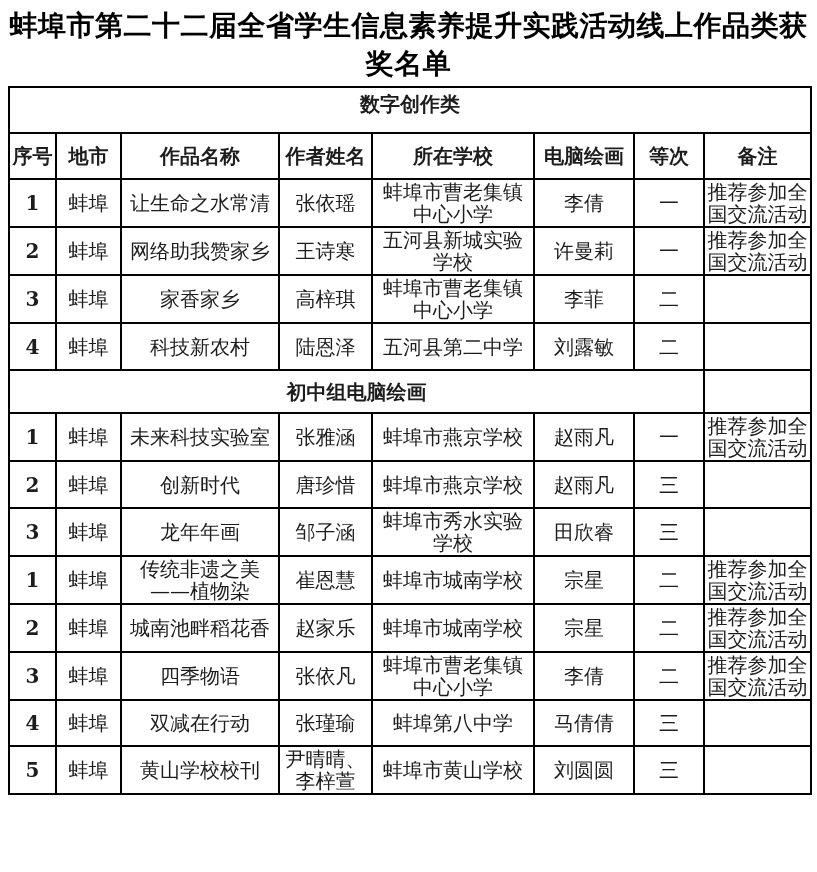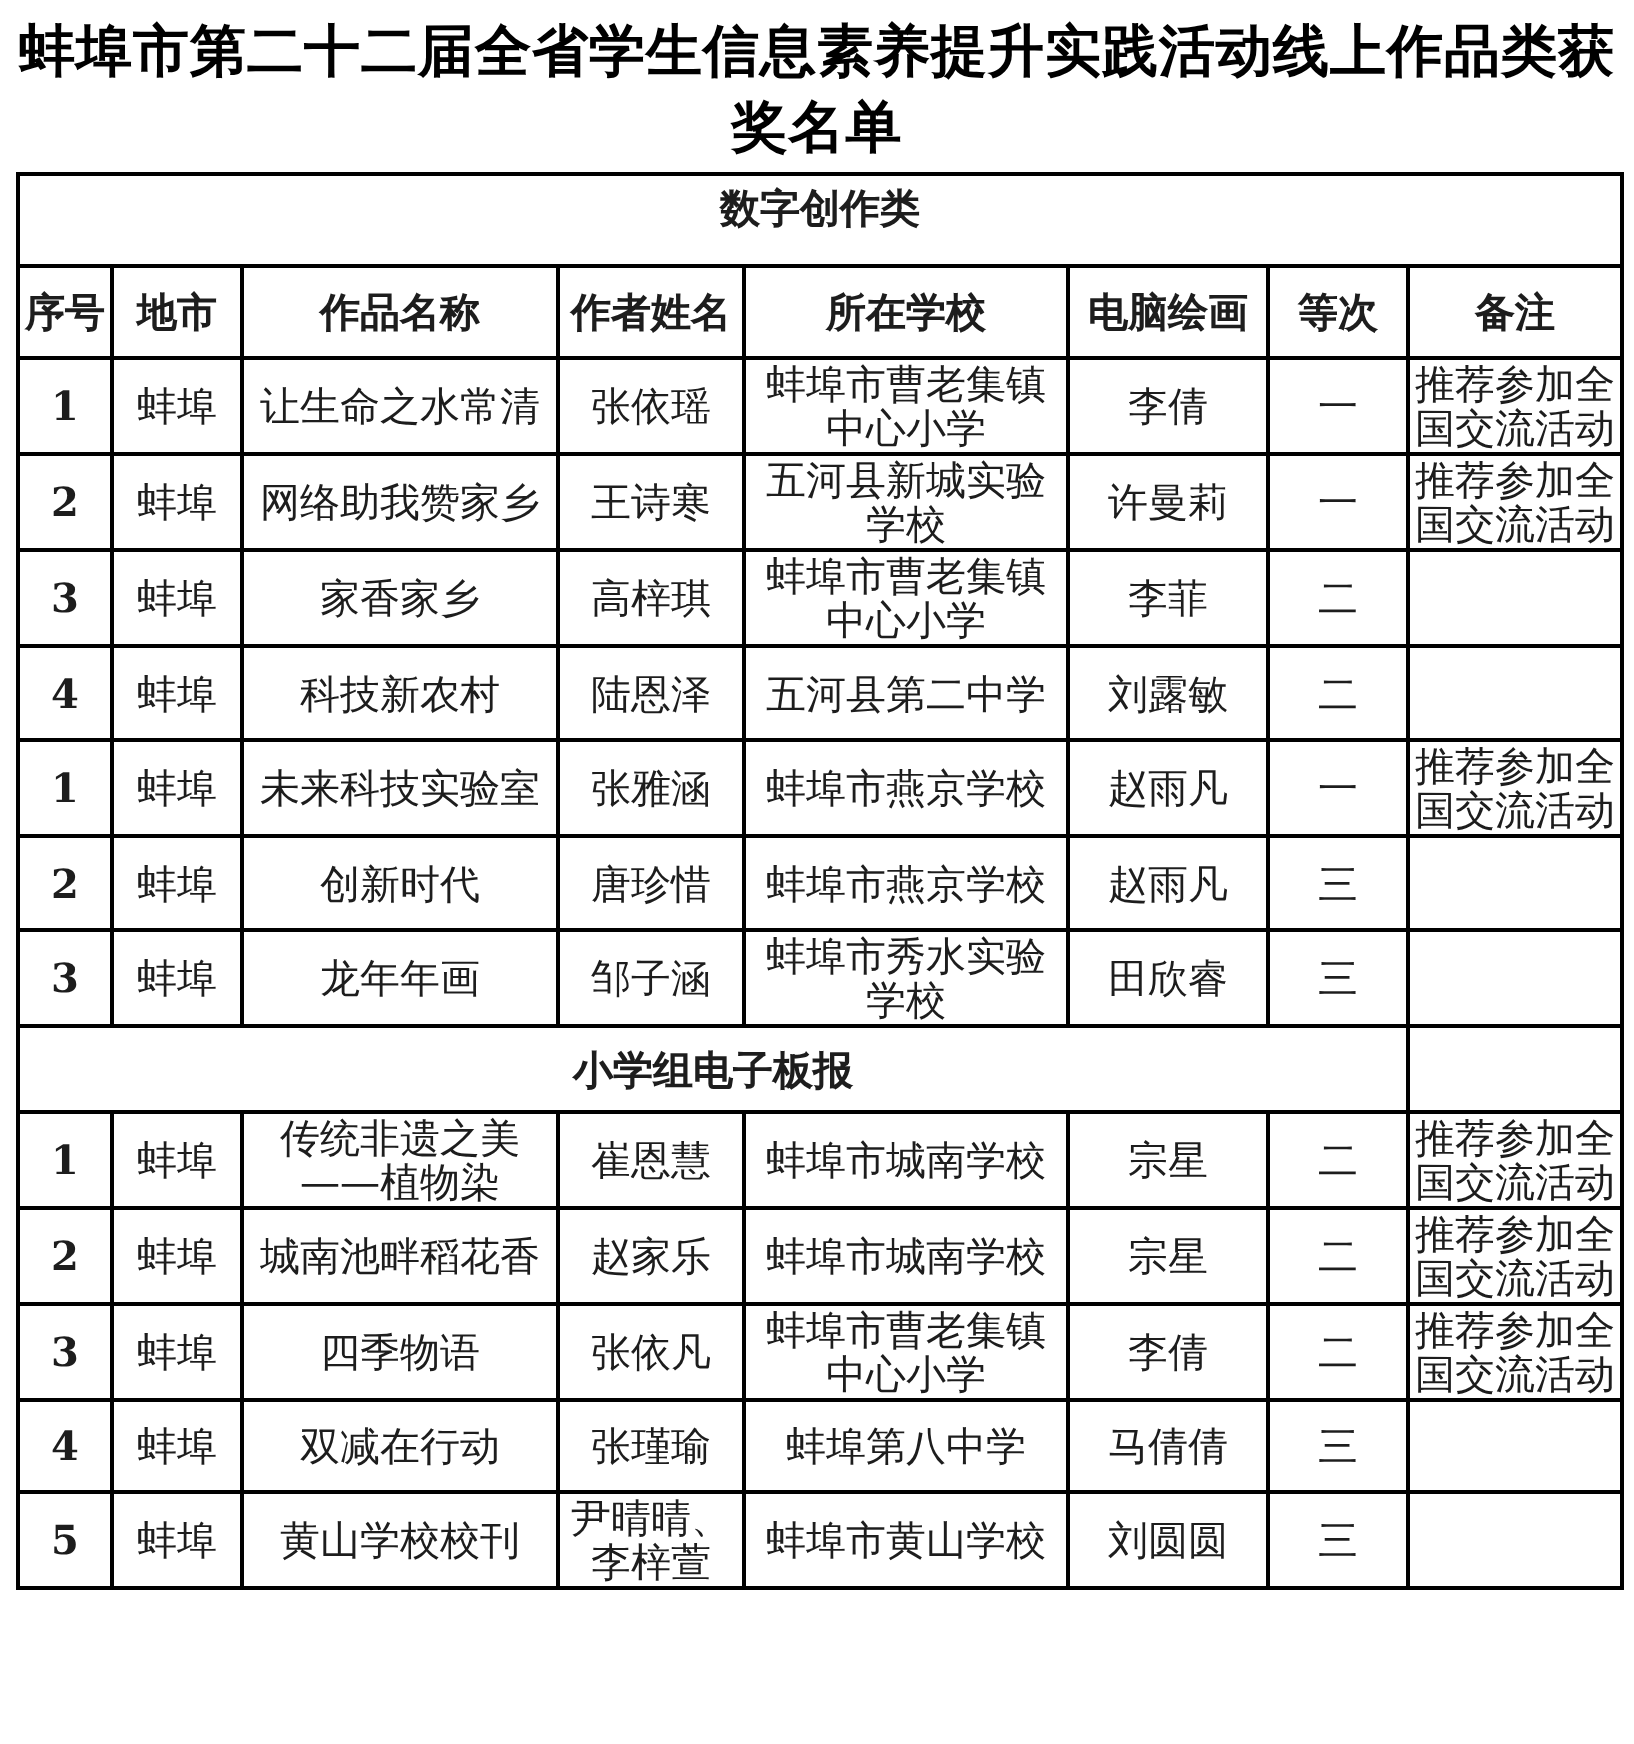--- a/index.html
+++ b/index.html
@@ -120,20 +120,24 @@
       <td class="num">4</td>
       <td>蚌埠</td>
       <td>科技新农村</td>
       <td>陆恩泽</td>
       <td>五河县第二中学</td>
       <td>刘露敏</td>
       <td>二</td>
       <td></td>
     </tr>
 
+    <tr class="grp">
+      <td colspan="7" class="b">初中组电脑绘画</td>
+      <td></td>
+    </tr>
 
     <tr class="row2">
       <td class="num">1</td>
       <td>蚌埠</td>
       <td>未来科技实验室</td>
       <td>张雅涵</td>
       <td>蚌埠市燕京学校</td>
       <td>赵雨凡</td>
       <td>一</td>
       <td>推荐参加全国交流活动</td>
@@ -152,24 +156,20 @@
       <td class="num">3</td>
       <td>蚌埠</td>
       <td>龙年年画</td>
       <td>邹子涵</td>
       <td>蚌埠市秀水实验学校</td>
       <td>田欣睿</td>
       <td>三</td>
       <td></td>
     </tr>
 
-    <tr class="grp">
-      <td colspan="7" class="b">小学组电子板报</td>
-      <td></td>
-    </tr>
 
     <tr class="row3">
       <td class="num">1</td>
       <td>蚌埠</td>
       <td>传统非遗之美——植物染</td>
       <td>崔恩慧</td>
       <td>蚌埠市城南学校</td>
       <td>宗星</td>
       <td>二</td>
       <td>推荐参加全国交流活动</td>

